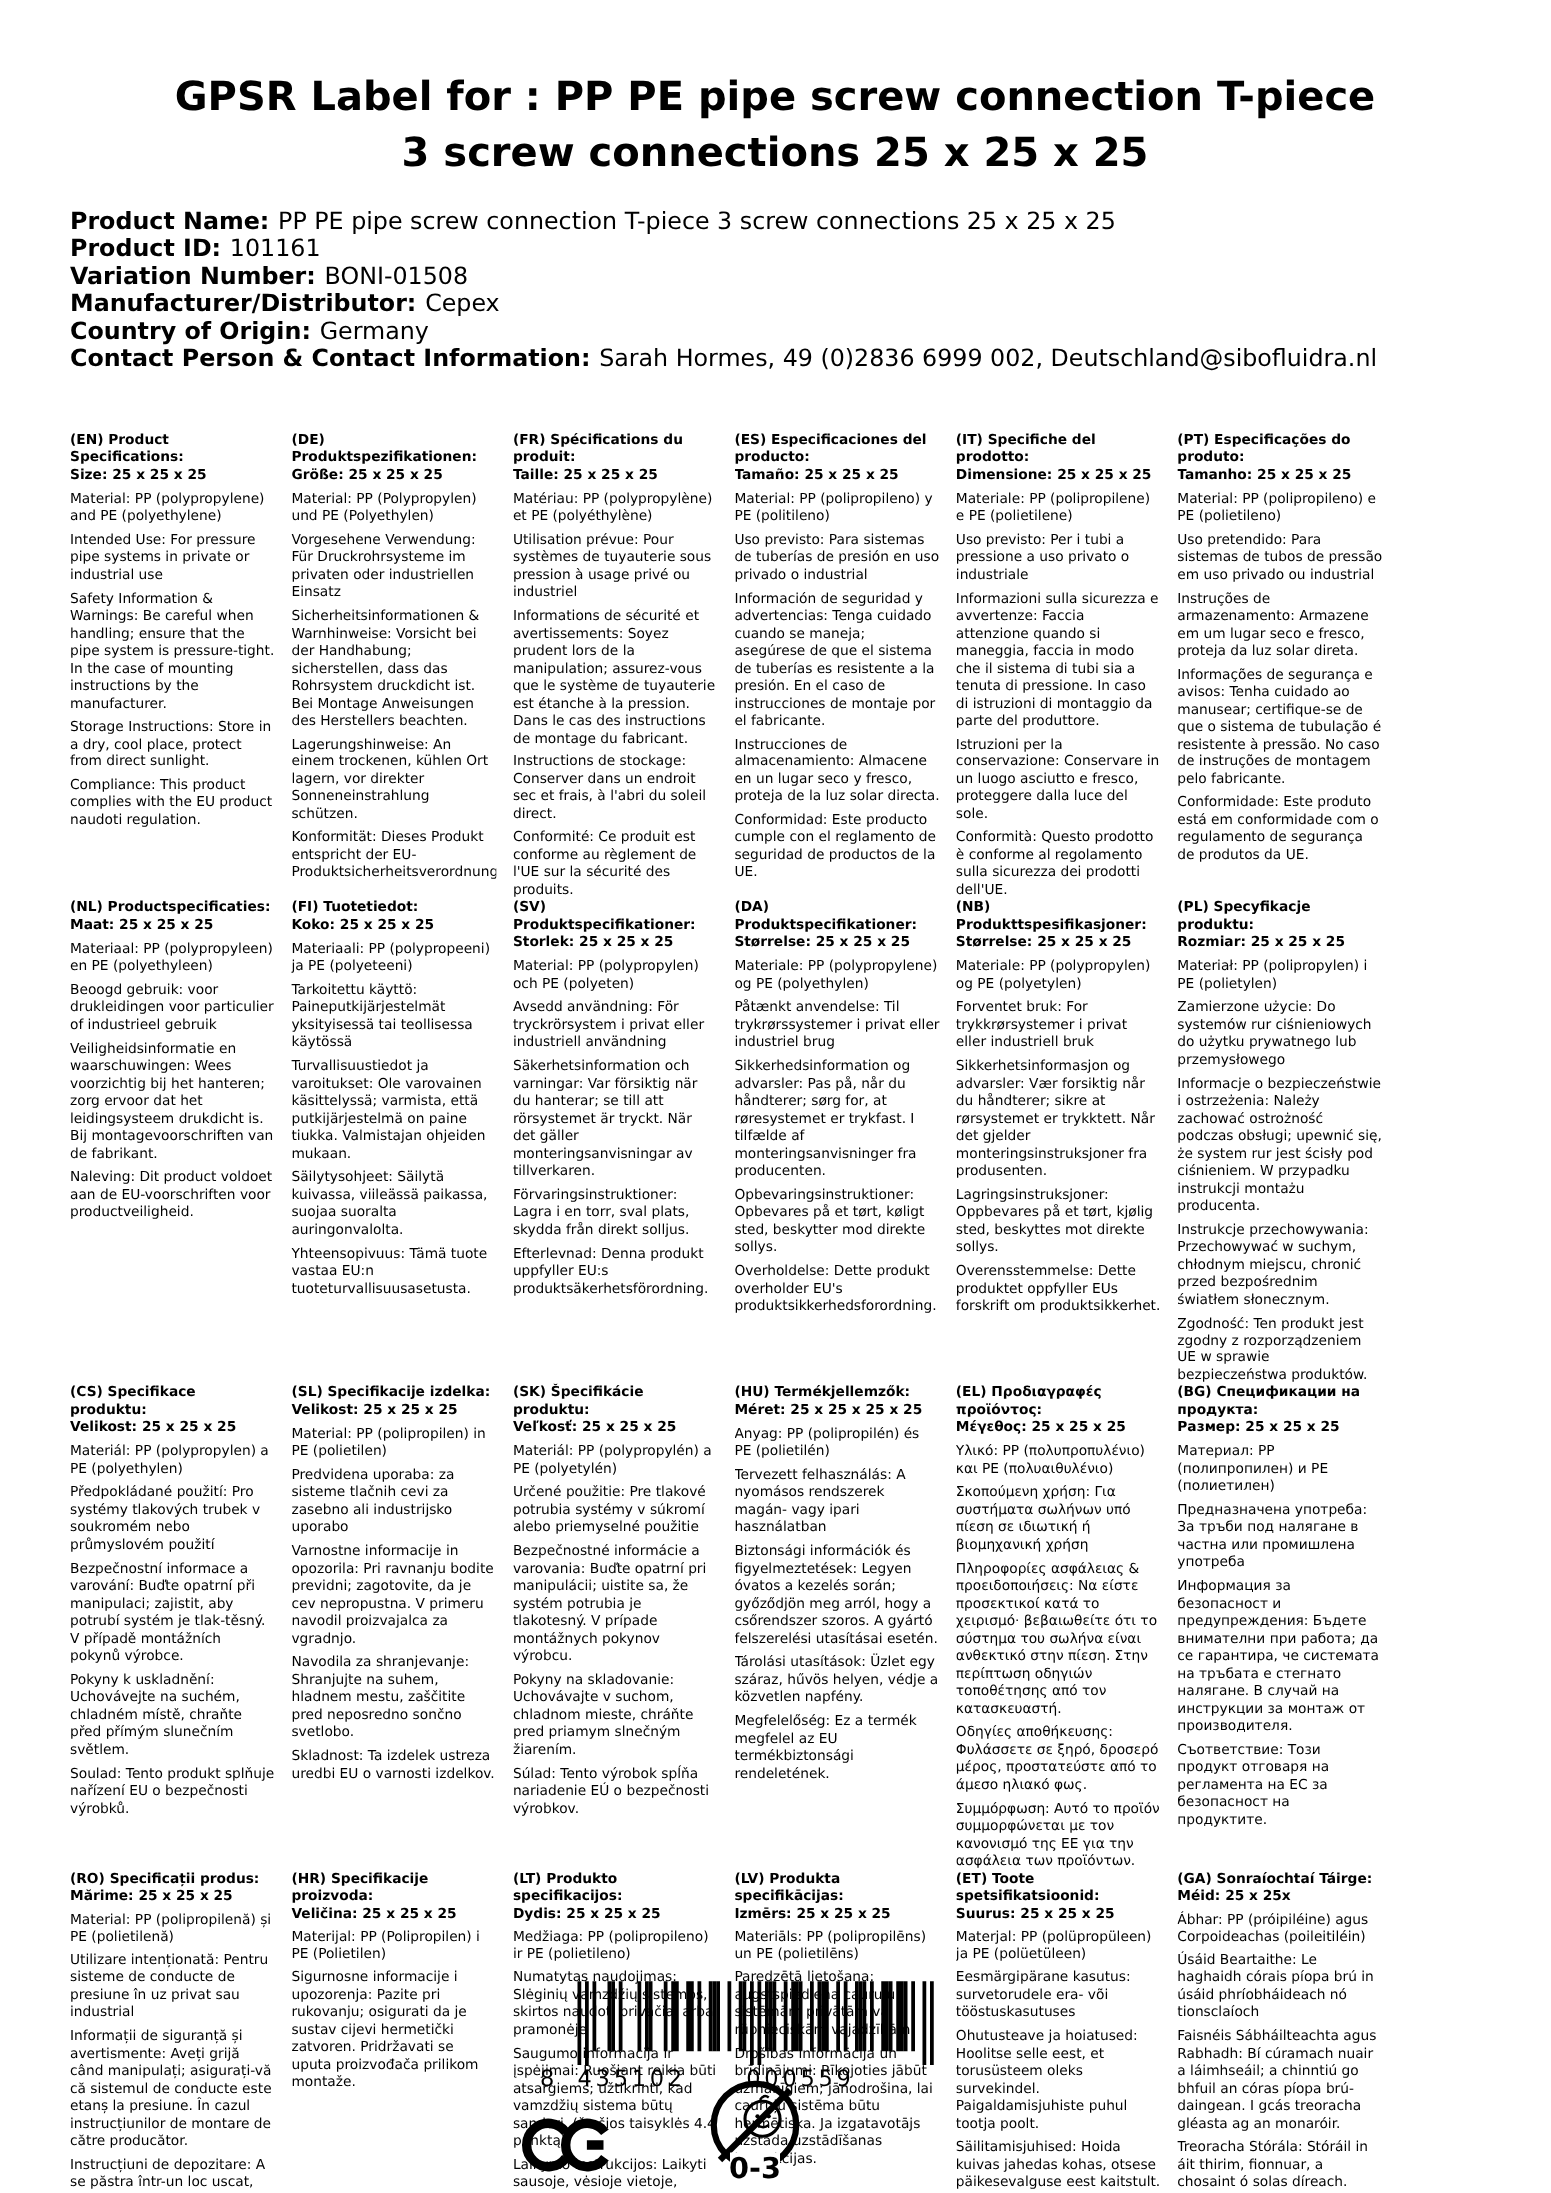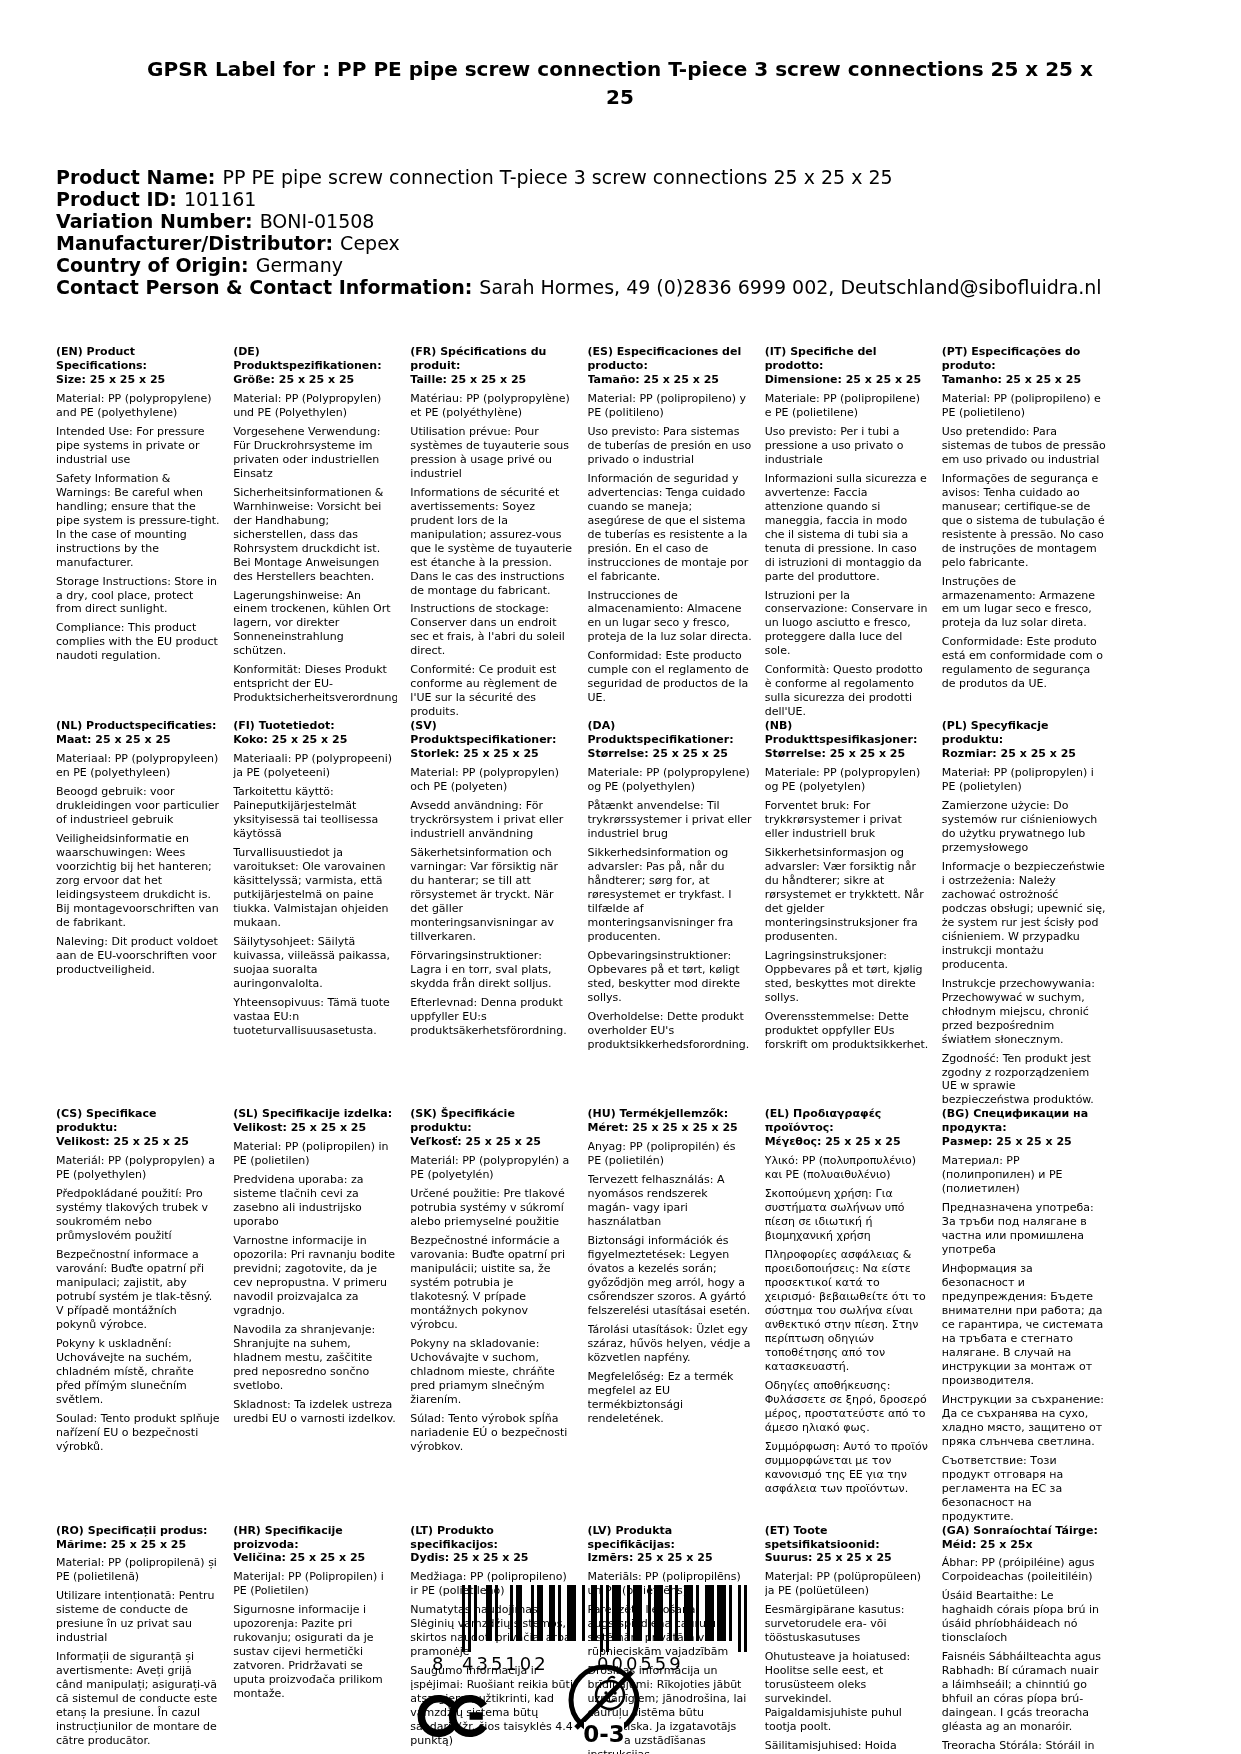--- a/index.html
+++ b/index.html
@@ -2,21 +2,21 @@
 <html><head>
 <meta charset="utf-8">
 <style>
   html,body{margin:0;padding:0;}
   body{
     width:1241px;height:1754px;position:relative;background:#ffffff;color:#000;
     font-family:"DejaVu Sans","Liberation Sans",sans-serif;overflow:hidden;
   }
   .title{
     position:absolute;top:55px;left:130px;width:980px;text-align:center;
-    font-size:20px;font-weight:bold;line-height:1.4;
+    font-size:32px;font-weight:bold;line-height:1.4;
   }
   .info{position:absolute;top:166px;left:56px;right:40px;font-size:19px;line-height:22px;}
   .info-row{white-space:nowrap;}
   .info-label{font-weight:bold;margin-right:7px;}
   .grid{
     position:absolute;top:345px;left:56px;width:1050px;
     display:grid;grid-template-columns:repeat(6,1fr);column-gap:13px;
     grid-template-rows:minmax(310px,auto) minmax(318px,auto) minmax(292px,auto) auto;
     font-size:11px;line-height:1.27;
   }
@@ -94,22 +94,22 @@
       <div class="p">Uso previsto: Per i tubi a pressione a uso privato o industriale</div>
       <div class="p">Informazioni sulla sicurezza e avvertenze: Faccia attenzione quando si maneggia, faccia in modo che il sistema di tubi sia a tenuta di pressione. In caso di istruzioni di montaggio da parte del produttore.</div>
       <div class="p">Istruzioni per la conservazione: Conservare in un luogo asciutto e fresco, proteggere dalla luce del sole.</div>
       <div class="p">Conformità: Questo prodotto è conforme al regolamento sulla sicurezza dei prodotti dell'UE.</div>
     </div>
     <div class="lang-block">
       <div class="lang-header">(PT) Especificações do produto:</div>
       <div class="p">Tamanho: 25 x 25 x 25</div>
       <div class="p">Material: PP (polipropileno) e PE (polietileno)</div>
       <div class="p">Uso pretendido: Para sistemas de tubos de pressão em uso privado ou industrial</div>
+      <div class="p">Instruções de armazenamento: Armazene em um lugar seco e fresco, proteja da luz solar direta.</div>
       <div class="p">Informações de segurança e avisos: Tenha cuidado ao manusear; certifique-se de que o sistema de tubulação é resistente à pressão. No caso de instruções de montagem pelo fabricante.</div>
-      <div class="p">Instruções de armazenamento: Armazene em um lugar seco e fresco, proteja da luz solar direta.</div>
       <div class="p">Conformidade: Este produto está em conformidade com o regulamento de segurança de produtos da UE.</div>
     </div>
     <div class="lang-block">
       <div class="lang-header">(NL) Productspecificaties:</div>
       <div class="p">Maat: 25 x 25 x 25</div>
       <div class="p">Materiaal: PP (polypropyleen) en PE (polyethyleen)</div>
       <div class="p">Beoogd gebruik: voor drukleidingen voor particulier of industrieel gebruik</div>
       <div class="p">Veiligheidsinformatie en waarschuwingen: Wees voorzichtig bij het hanteren; zorg ervoor dat het leidingsysteem drukdicht is. Bij montagevoorschriften van de fabrikant.</div>
       <div class="p">Naleving: Dit product voldoet aan de EU-voorschriften voor productveiligheid.</div>
     </div>
@@ -202,21 +202,20 @@
       <div class="p">Πληροφορίες ασφάλειας &amp; προειδοποιήσεις: Να είστε προσεκτικοί κατά το χειρισμό· βεβαιωθείτε ότι το σύστημα του σωλήνα είναι ανθεκτικό στην πίεση. Στην περίπτωση οδηγιών τοποθέτησης από τον κατασκευαστή.</div>
       <div class="p">Οδηγίες αποθήκευσης: Φυλάσσετε σε ξηρό, δροσερό μέρος, προστατεύστε από το άμεσο ηλιακό φως.</div>
       <div class="p">Συμμόρφωση: Αυτό το προϊόν συμμορφώνεται με τον κανονισμό της ΕΕ για την ασφάλεια των προϊόντων.</div>
     </div>
     <div class="lang-block">
       <div class="lang-header">(BG) Спецификации на продукта:</div>
       <div class="p">Размер: 25 x 25 x 25</div>
       <div class="p">Материал: PP (полипропилен) и PE (полиетилен)</div>
       <div class="p">Предназначена употреба: За тръби под налягане в частна или промишлена употреба</div>
       <div class="p">Информация за безопасност и предупреждения: Бъдете внимателни при работа; да се гарантира, че системата на тръбата е стегнато налягане. В случай на инструкции за монтаж от производителя.</div>
-      <div class="p">Инструкции за съхранение: Да се съхранява на сухо, хладно място, защитено от пряка слънчева светлина.</div>
       <div class="p">Съответствие: Този продукт отговаря на регламента на ЕС за безопасност на продуктите.</div>
     </div>
     <div class="lang-block">
       <div class="lang-header">(RO) Specificații produs:</div>
       <div class="p">Mărime: 25 x 25 x 25</div>
       <div class="p">Material: PP (polipropilenă) și PE (polietilenă)</div>
       <div class="p">Utilizare intenționată: Pentru sisteme de conducte de presiune în uz privat sau industrial</div>
       <div class="p">Informații de siguranță și avertismente: Aveți grijă când manipulați; asigurați-vă că sistemul de conducte este etanș la presiune. În cazul instrucțiunilor de montare de către producător.</div>
       <div class="p">Instrucțiuni de depozitare: A se păstra într-un loc uscat, răcoros, protejat de lumina directă a soarelui.</div>
     </div>

